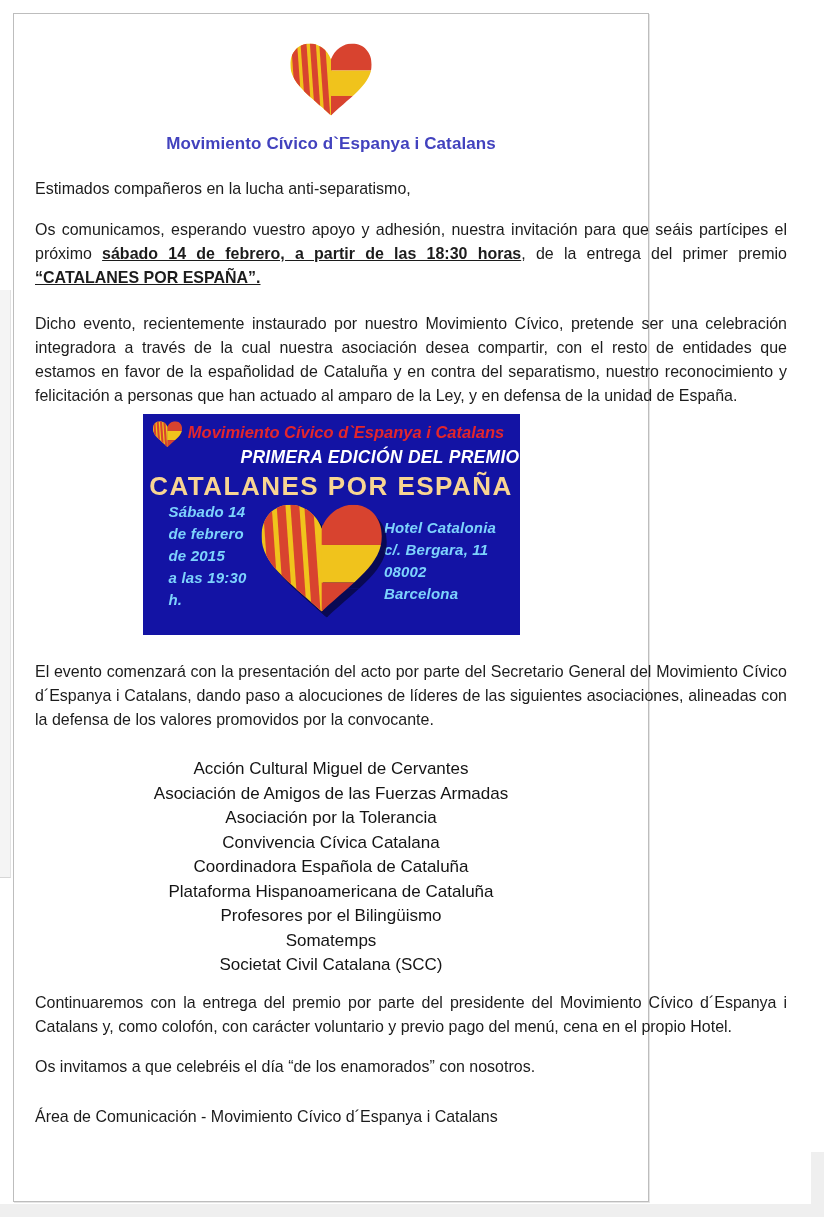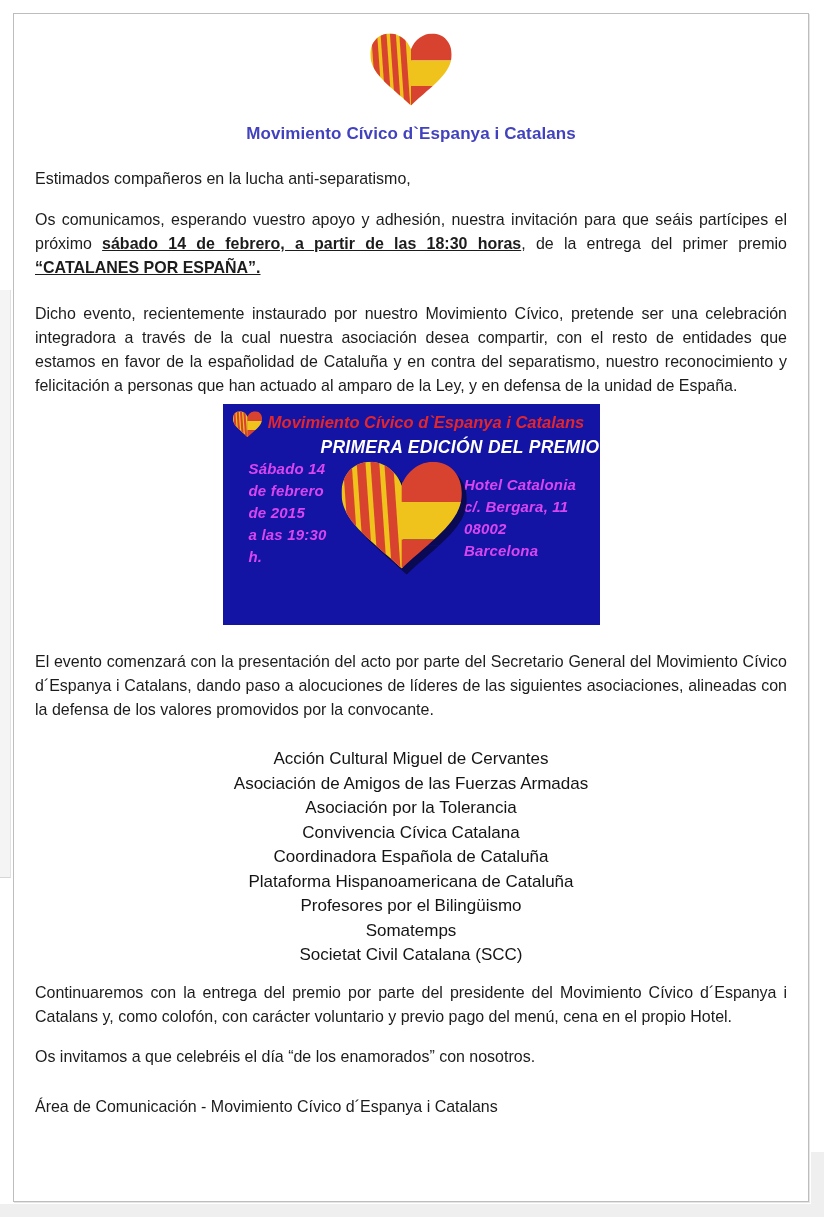--- a/index.html
+++ b/index.html
@@ -13,24 +13,24 @@
     background:#f4f4f4; border-right:1px solid #e2e2e2; border-bottom:1px solid #d6d6d6;
   }
   .strip-bottom {
     position:absolute; left:0; top:1204px; width:824px; height:13px; background:#efefef;
   }
   .strip-right {
     position:absolute; right:0; top:1152px; width:13px; height:52px; background:#efefef;
   }
   
   .page {
-    position:absolute; top:13px; left:13px; width:796px; height:1189px;
+    position:absolute; top:13px; left:13px; width:636px; height:1189px;
     box-sizing:border-box; background:#ffffff;
     border:1px solid #bdbdbd; box-shadow:1px 1px 0 rgba(0,0,0,0.10);
-    padding:16px 21px 0 21px;
+    padding:26px 21px 0 21px;
   }
   .logo-row { text-align:center; line-height:0; }
   .heart-top { width:86px; height:78px; }
   .org-title {
     margin-top:16px; text-align:center; font-weight:bold; font-size:17px;
     line-height:20px; color:var(--title-color, #4242be); letter-spacing:0.1px;
   }
   p { margin:0; }
   .body {
     font-size:17px; line-height:24px; color:#1c1c1c;
@@ -66,21 +66,21 @@
   .poster-award {
     margin-top:3px; text-align:center; font-weight:bold; font-size:26px;
     line-height:30px; color:var(--poster-award, #f8d592); letter-spacing:1.5px;
   }
   .poster-bottom {
     display:flex; align-items:center; justify-content:space-between;
     padding:0 22px 0 26px; margin-top:0;
   }
   .poster-side {
     font-weight:bold; font-style:italic; font-size:15px; line-height:22px;
-    color:#d946ef; letter-spacing:0.2px;
+    color:#7dd3fc; letter-spacing:0.2px;
   }
   .poster-date { margin-bottom:10px; }
   .poster-venue { }
   .heart-big { width:134px; height:121px; margin-top:-8px;
     filter:drop-shadow(5px 6px 0 rgba(8,8,70,0.85)); }
   
   .assoc-list {
     margin-top:25px; text-align:center; font-size:17px; line-height:24.5px; color:#141414;
   }
   
@@ -134,20 +134,21 @@
     <p class="body narrow justify mt-event">Dicho evento, recientemente instaurado por nuestro Movimiento Cívico, pretende ser una celebración  integradora a través de la cual nuestra asociación desea compartir, con el resto de entidades que estamos en favor de la españolidad de Cataluña y en contra del separatismo, nuestro reconocimiento y felicitación a personas que han actuado al amparo de la Ley, y en defensa de la unidad de España.</p>
 
     <div class="poster">
       <div class="poster-head">
         <svg class="poster-heart-sm" viewBox="0 0 100 92">
             <use href="#heartFlag"></use>
           </svg>
         <div class="poster-org">Movimiento Cívico d`Espanya i Catalans</div>
       </div>
       <div class="poster-edition">PRIMERA EDICIÓN DEL PREMIO</div>
+      <div class="poster-award">CATALANES POR ESPAÑA</div>
       <div class="poster-bottom">
         <div class="poster-side poster-date">
           <div>Sábado 14</div>
           <div>de febrero</div>
           <div>de 2015</div>
           <div>a las 19:30 h.</div>
         </div>
         <svg class="heart-big" viewBox="0 0 100 92">
             <use href="#heartFlag"></use>
           </svg>

